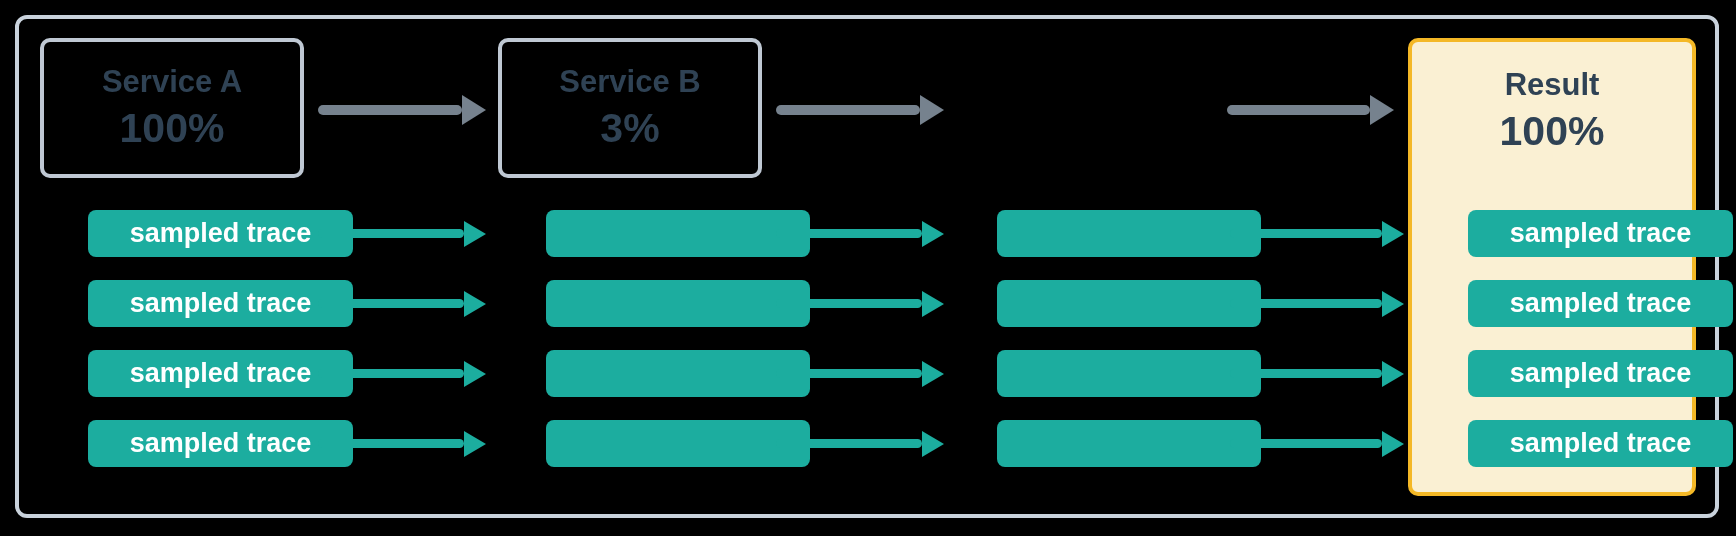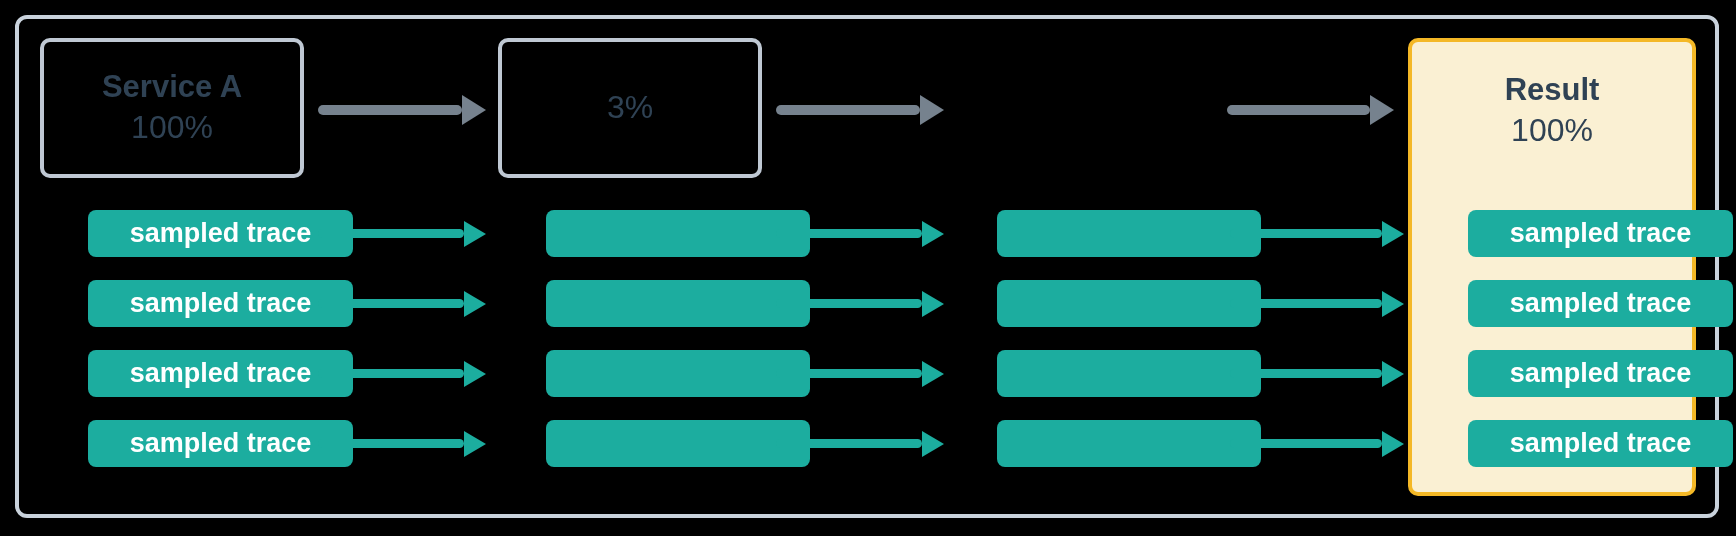--- a/index.html
+++ b/index.html
@@ -24,21 +24,21 @@
   }
   .svc-node{
     position:absolute;top:38px;width:264px;height:140px;box-sizing:border-box;
     border:4px solid var(--node-border);border-radius:10px;
     display:flex;flex-direction:column;align-items:center;justify-content:center;gap:6px;
   }
   #node-a{left:40px}
   #node-b{left:498px}
   #node-c{left:949px}
   .node-title{font-size:31px;font-weight:700;color:var(--node-text);line-height:1.1;}
-  .node-value{font-size:32px;font-weight:400;color:var(--node-text);line-height:1.1;}
+  .node-value{font-size:41px;font-weight:700;color:var(--node-text);line-height:1.1;}
   .result-panel{
     position:absolute;left:1408px;top:38px;width:288px;height:458px;box-sizing:border-box;
     background:var(--result-bg);border:4px solid var(--result-border);border-radius:10px;
   }
   .result-header{
     position:absolute;left:0;top:0;width:100%;height:138px;
     display:flex;flex-direction:column;align-items:center;justify-content:center;gap:6px;
   }
   .trace{
     position:absolute;height:47px;background:var(--teal);border-radius:8px;
@@ -72,20 +72,21 @@
 <body>
 
 <div class="stage">
   <div class="frame"></div>
 
   <div class="svc-node" id="node-a">
     <div class="node-title">Service A</div>
     <div class="node-value">100%</div>
   </div>
   <div class="svc-node" id="node-b">
+    <div class="node-title">Service B</div>
     <div class="node-value">3%</div>
   </div>
 
   <div class="result-panel">
     <div class="result-header">
       <div class="node-title">Result</div>
       <div class="node-value">100%</div>
     </div>
   </div>
 

